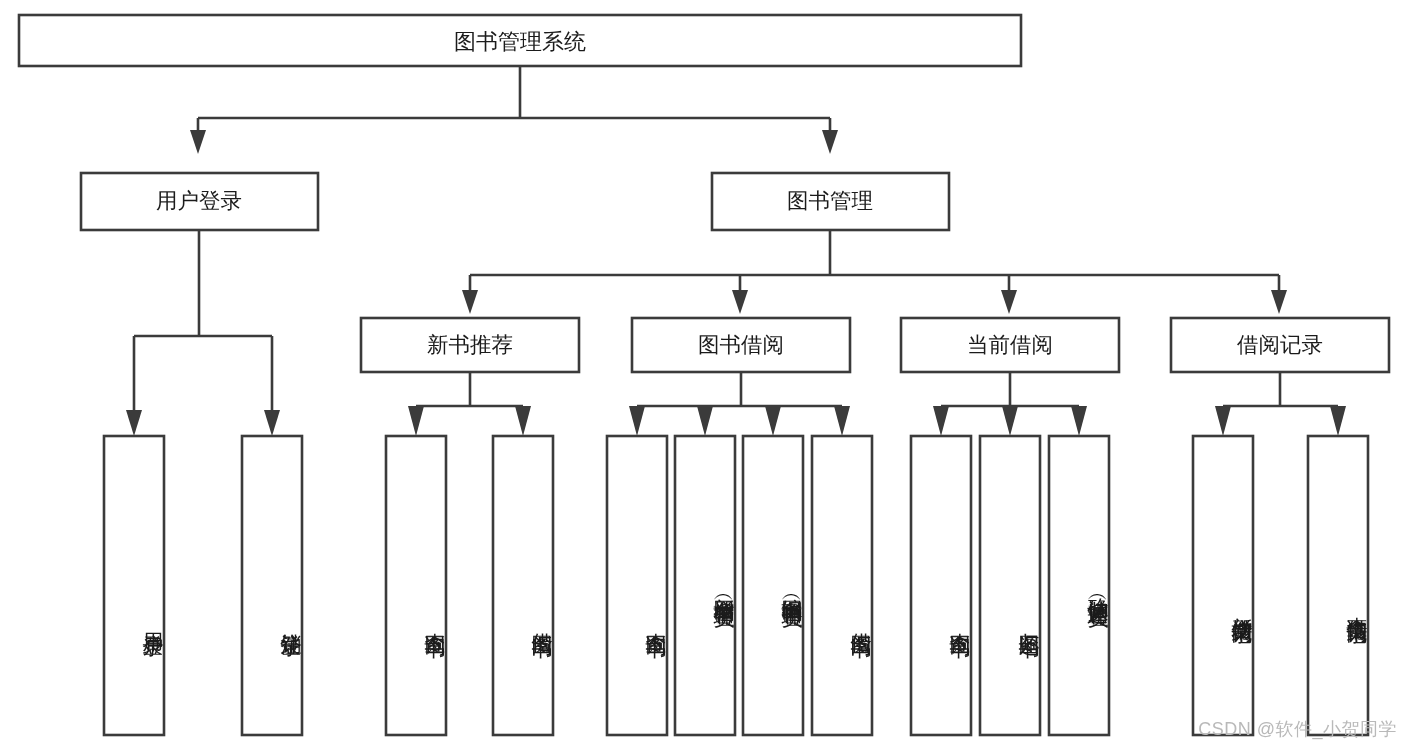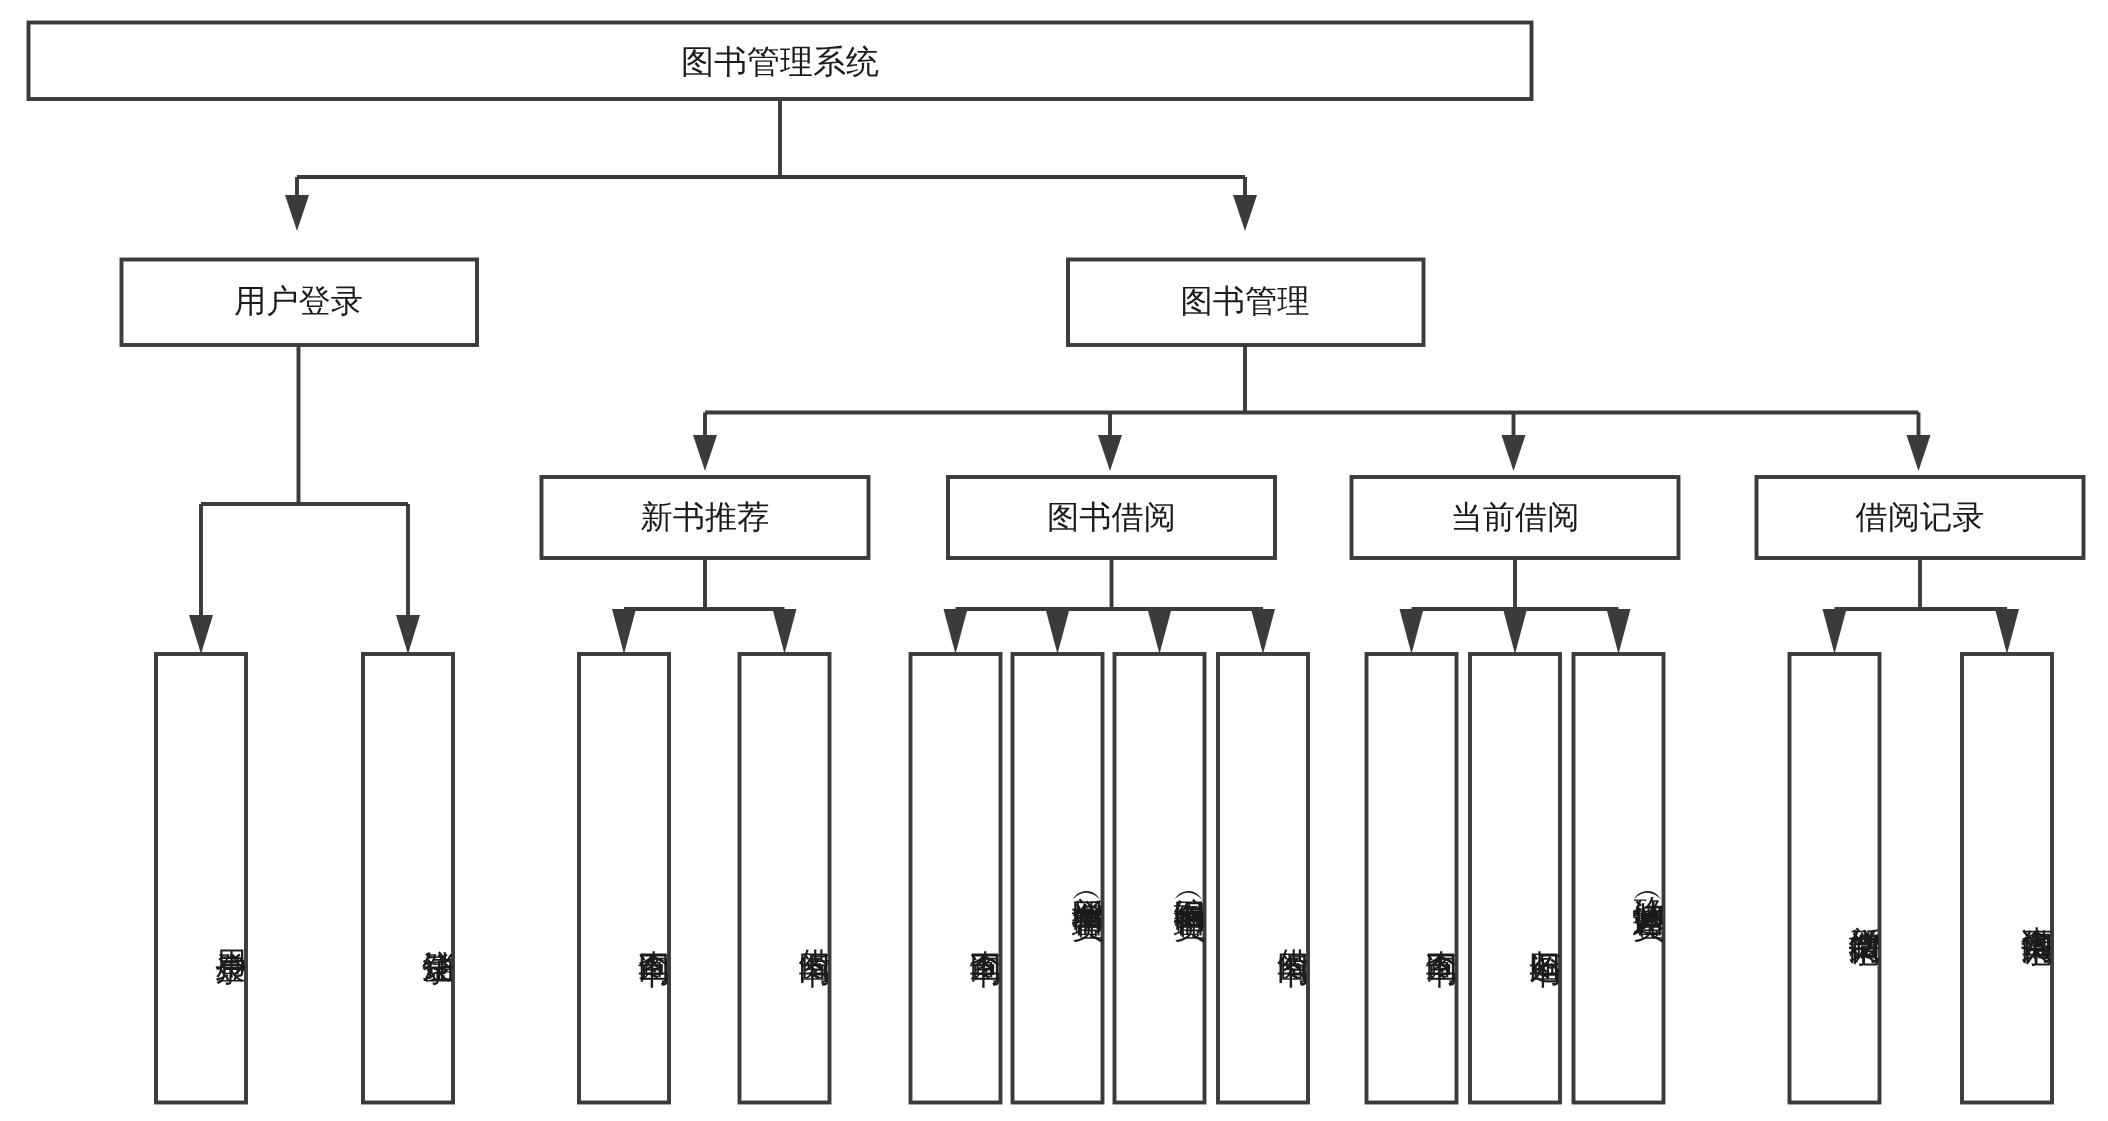--- a/index.html
+++ b/index.html
@@ -200,14 +200,15 @@
   <div class="vlabel" style="left:743px; top:444px; width:60px; height:287px;">编辑图书（管理员）</div>
   <div class="vlabel" style="left:812px; top:506px; width:60px; height:225px;">借阅图书</div>
 
   <div class="vlabel" style="left:911px; top:506px; width:60px; height:225px;">查询图书</div>
   <div class="vlabel" style="left:980px; top:506px; width:60px; height:225px;">归还图书</div>
   <div class="vlabel" style="left:1049px; top:444px; width:60px; height:287px;">确认归还（管理员）</div>
 
   <div class="vlabel" style="left:1193px; top:478px; width:60px; height:253px;">新增借阅记录</div>
   <div class="vlabel" style="left:1308px; top:478px; width:60px; height:253px;">查询借阅记录</div>
 
+  <div class="watermark">CSDN @软件_小贺同学</div>
 
 </div>
 
 </body></html>

